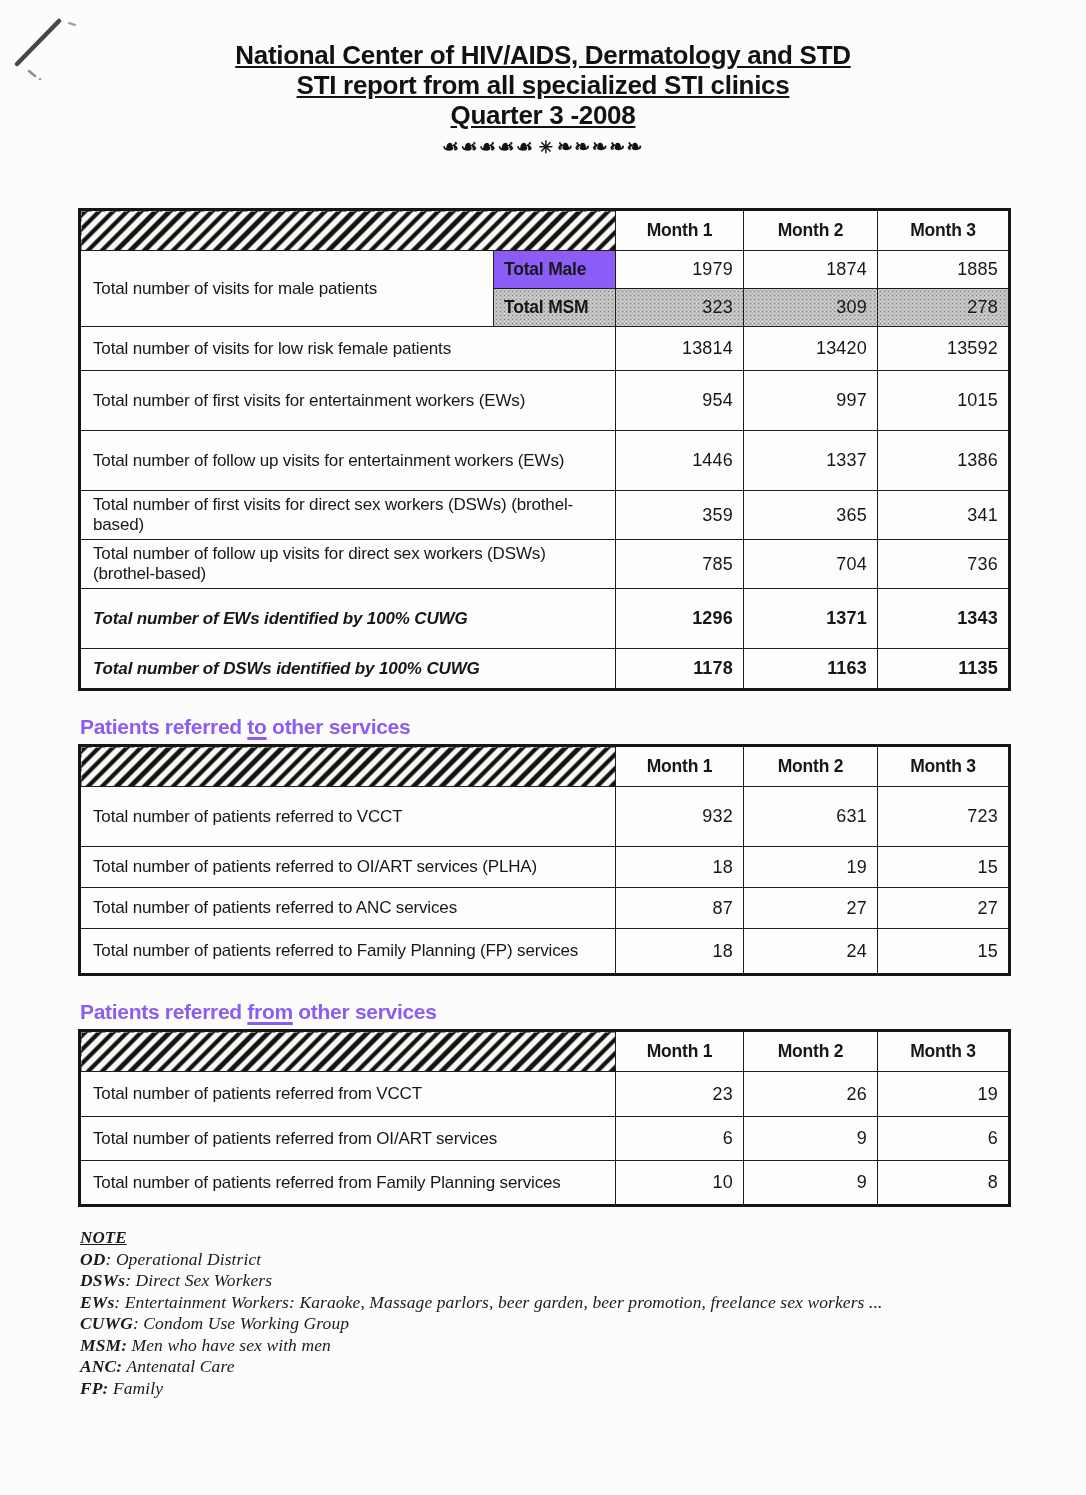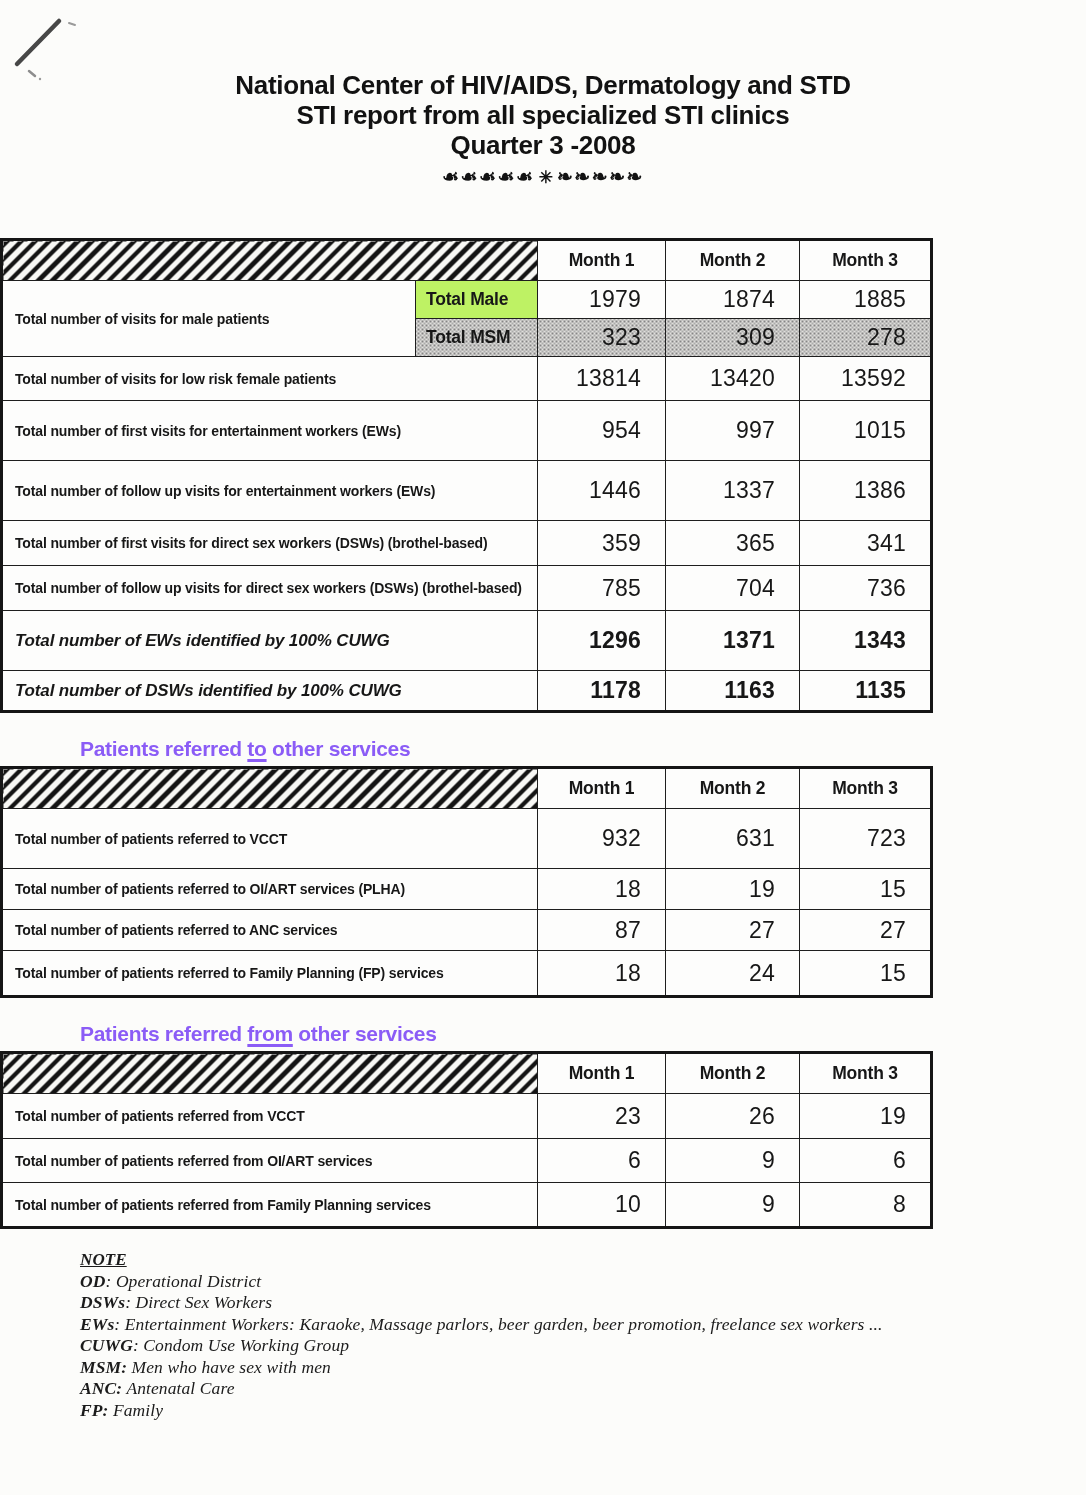--- a/index.html
+++ b/index.html
@@ -8,44 +8,46 @@
     background:#fcfcfa;
     color:#171717;
     font-family:"Liberation Sans", sans-serif;
     position:relative;
     overflow:hidden;
   }
   .pen-mark { position:absolute; top:0; left:0; }
 
   
   .title-block {
-    padding-top:70px;
+    padding-top:40px;
     text-align:center;
     font-weight:bold;
     font-size:26px;
     line-height:30px;
     letter-spacing:-0.3px;
     color:#121212;
+    text-decoration:underline;
   }
   .ornament {
     text-align:center;
     font-size:19px;
     line-height:24px;
     margin-top:5px;
     letter-spacing:1.5px;
     color:#121212;
     font-weight:bold;
   }
   .ornament .flower { font-size:17px; letter-spacing:0; padding:0 4px; }
 
   
   table.tbl {
     border-collapse:collapse;
     table-layout:fixed;
     width:930px;
+    margin-left:78px;
     border:3px solid #151515;
   }
   .tbl td, .tbl th {
     border:1.8px solid #1e1e1e;
     overflow:hidden;
     vertical-align:middle;
     box-sizing:border-box;
   }
   .hatch {
     background:repeating-linear-gradient(135deg,
@@ -53,38 +55,37 @@
       #f8f8f5 4.5px, #f8f8f5 10px);
   }
   th.mon {
     font-size:17.5px;
     font-weight:bold;
     text-align:center;
     background:#fdfdfc;
     letter-spacing:-0.2px;
   }
   td.lbl {
-    font-size:14px;
+    font-size:17px;
     padding:4px 8px 4px 12px;
     letter-spacing:-0.15px;
     line-height:20px;
     background:#fdfdfc;
-    font-weight:bold;
   }
   td.sub {
     font-weight:bold;
     font-size:17.5px;
     padding-left:10px;
     letter-spacing:-0.2px;
-    background:#bef264;
+    background:#8b5cf6;
   }
   td.num {
-    font-size:23px;
+    font-size:18px;
     text-align:right;
-    padding-right:24px;
+    padding-right:10px;
     letter-spacing:0.2px;
     background:#fdfdfc;
   }
   .stipple, td.stipple {
     background-color:#e1e0dd;
     background-image:
       radial-gradient(#868686 1px, rgba(0,0,0,0) 1.15px),
       radial-gradient(#ababab 1px, rgba(0,0,0,0) 1.15px);
     background-size:4px 4px, 4px 4px;
     background-position:0 0, 2px 2px;

